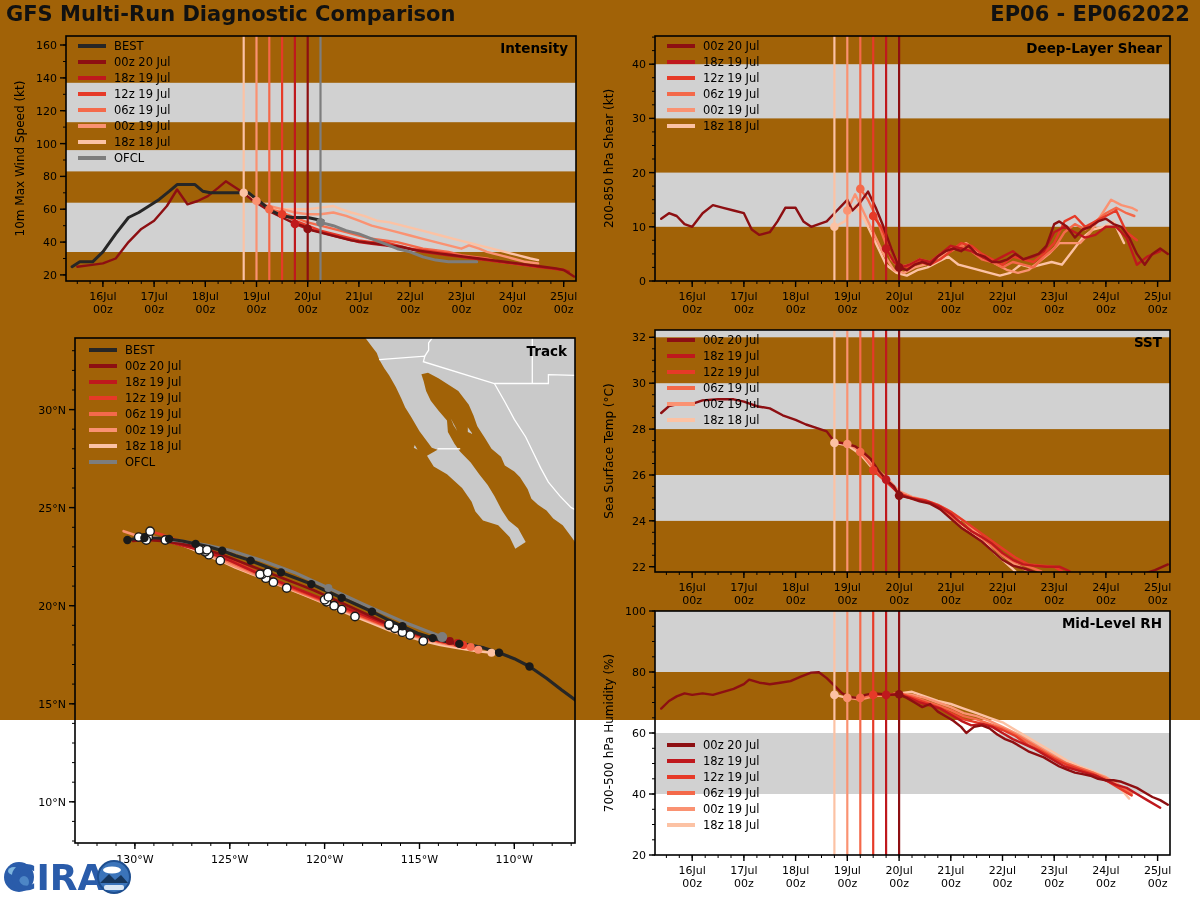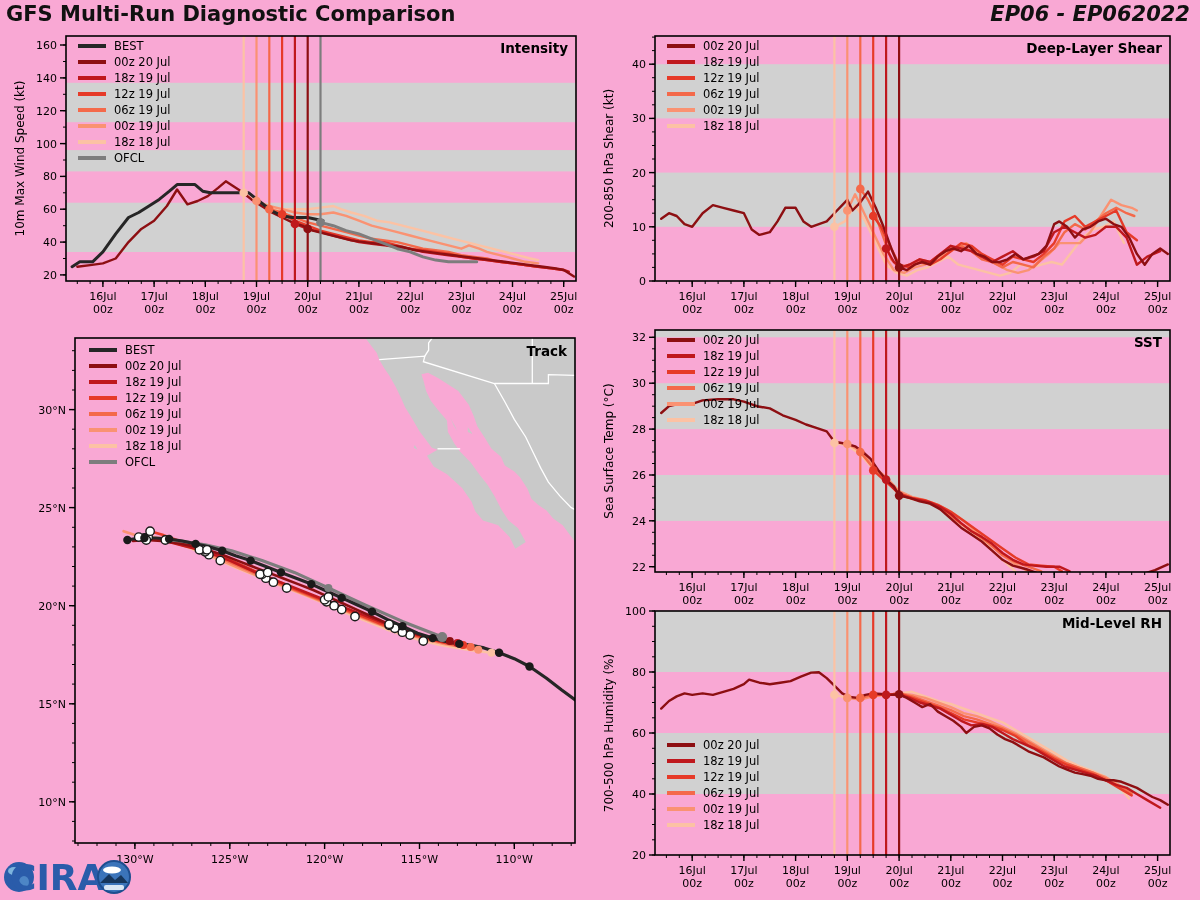--- a/index.html
+++ b/index.html
@@ -1,20 +1,20 @@
 <!DOCTYPE html>
 <html><head>
 <meta charset="utf-8">
 <style>
   html,body{margin:0;padding:0;background:#ffffff;width:1200px;height:900px;overflow:hidden;
     font-family:"DejaVu Sans","Liberation Sans",sans-serif;}
-  .page{position:relative;width:1200px;height:900px;background:#f9a8d4;}
+  .page{position:relative;width:1200px;height:720px;background:#a16207;}
   .hdr{position:absolute;top:2px;font-weight:bold;font-size:21px;color:#111;}
   .hdr-left{left:6px;}
-  .hdr-right{right:10px;font-style:italic;}
+  .hdr-right{right:10px;}
   #fig{position:absolute;left:0;top:0;}
   .logo{position:absolute;left:2px;top:850px;}
   svg text{font-family:"DejaVu Sans","Liberation Sans",sans-serif;}
 </style>
 </head>
 <body>
 
 <div class="page">
   <div class="hdr hdr-left">GFS Multi-Run Diagnostic Comparison</div>
   <div class="hdr hdr-right">EP06 - EP062022</div>

